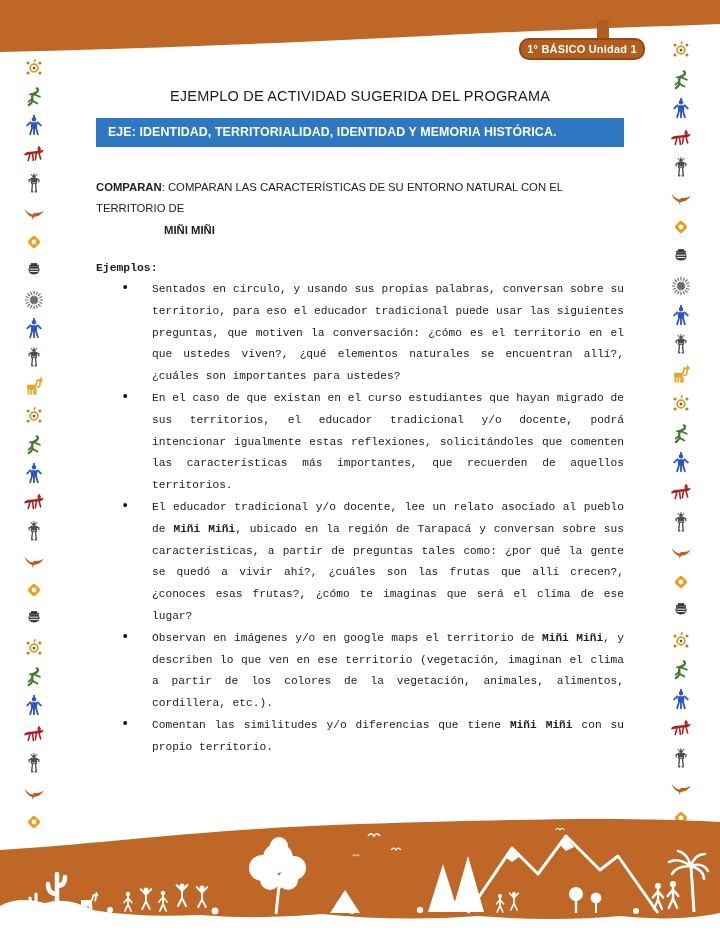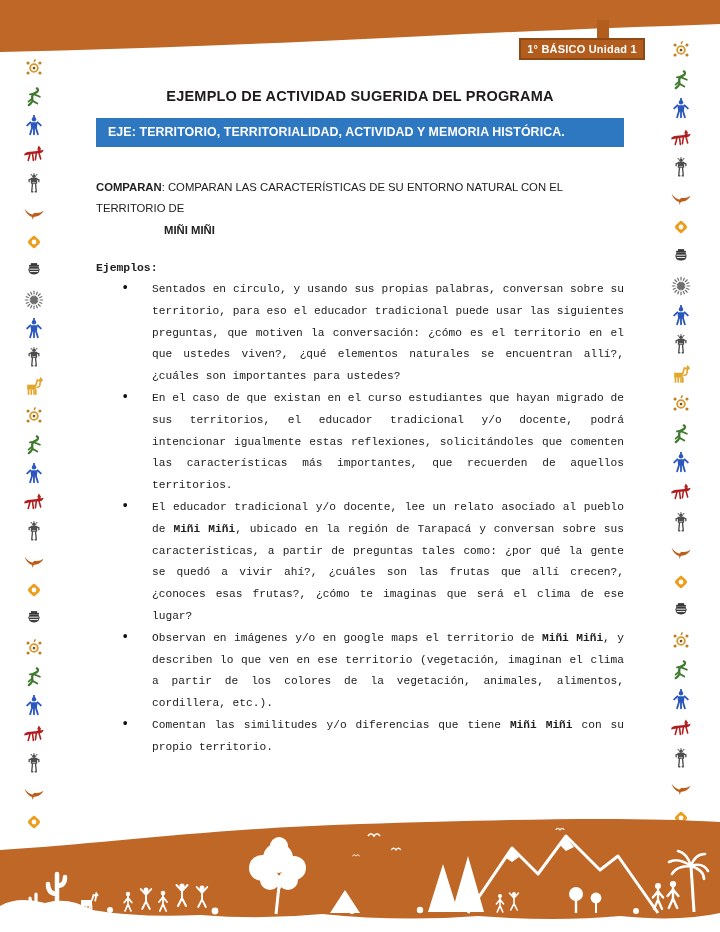--- a/index.html
+++ b/index.html
@@ -14,35 +14,35 @@
   .page{
     position:relative;width:720px;height:932px;margin:0 auto;
     background:#ffffff;overflow:hidden;
     font-family:"Liberation Sans", sans-serif;color:var(--text-color);
   }
   
   .top-band{position:absolute;top:0;left:0;display:block;}
   .badge-stem{position:absolute;left:597px;top:20px;width:12px;height:22px;background:var(--badge-fill);}
   .unit-badge{
     position:absolute;left:519px;top:38px;width:126px;height:22px;
-    background:var(--badge-fill);border:2px solid var(--badge-border);border-radius:0;
+    background:var(--badge-fill);border:2px solid var(--badge-border);border-radius:10px;
     box-sizing:border-box;display:flex;align-items:center;justify-content:center;
     color:#fff;font-size:11px;font-weight:bold;letter-spacing:.2px;
   }
   
   .icon-col{position:absolute;width:28px;display:flex;flex-direction:column;justify-content:space-between;align-items:center;}
   .icon-col.left{left:20px;top:56px;height:778px;}
   .icon-col.right{left:667px;top:38px;height:792px;}
   .pic{width:24px;height:24px;display:flex;align-items:center;justify-content:center;}
   .pic svg{width:22px;height:22px;display:block;}
   
   .content{position:absolute;left:96px;top:0;width:528px;}
   .doc-title{
     margin:88px 0 0 0;text-align:center;
-    font-size:14.5px;font-weight:bold;color:var(--title-color);letter-spacing:.2px;
+    font-size:14.5px;font-weight:normal;color:var(--title-color);letter-spacing:.2px;
   }
   .eje-banner{
     margin-top:14px;background:var(--banner-blue);color:#fff;
     font-size:12.4px;font-weight:bold;padding:7px 12px 8px 12px;letter-spacing:.1px;
   }
   .actividad{margin-top:30px;font-size:11.3px;line-height:21px;}
   .actividad .line1{text-align:justify;text-align-last:justify;}
   .actividad .line2{display:block;margin-left:68px;font-weight:bold;margin-top:1px;}
   .ejemplos-label{margin-top:21px;font-weight:bold;font-size:11.4px;font-family:Liberation Mono, monospace;}
   ul.bullets{
@@ -413,21 +413,21 @@
       <div class="pic">
         <svg viewBox="0 0 24 24">
           <use href="#i-diamond"></use>
         </svg>
       </div>
     </div>
 
   <div class="content">
     <h1 class="doc-title">EJEMPLO DE ACTIVIDAD SUGERIDA DEL PROGRAMA</h1>
 
-    <div class="eje-banner">EJE: TERRITORIO, TERRITORIALIDAD, ACTIVIDAD Y MEMORIA HISTÓRICA.</div>
+    <div class="eje-banner">EJE: IDENTIDAD, TERRITORIALIDAD, IDENTIDAD Y MEMORIA HISTÓRICA.</div>
 
     <p class="actividad">
       <span class="line1"><b>COMPARAN</b><span>: COMPARAN LAS CARACTERÍSTICAS DE SU ENTORNO NATURAL CON EL TERRITORIO DE</span></span>
       <span class="line2">MIÑI MIÑI</span>
     </p>
 
     <div class="ejemplos-label">Ejemplos:</div>
 
     <ul class="bullets" id="bullet-list">
         <li>Sentados en círculo, y usando sus propias palabras, conversan sobre su territorio, para eso el educador tradicional puede usar las siguientes preguntas, que motiven la conversación: ¿cómo es el territorio en el que ustedes viven?, ¿qué elementos naturales se encuentran allí?, ¿cuáles son importantes para ustedes?</li>

